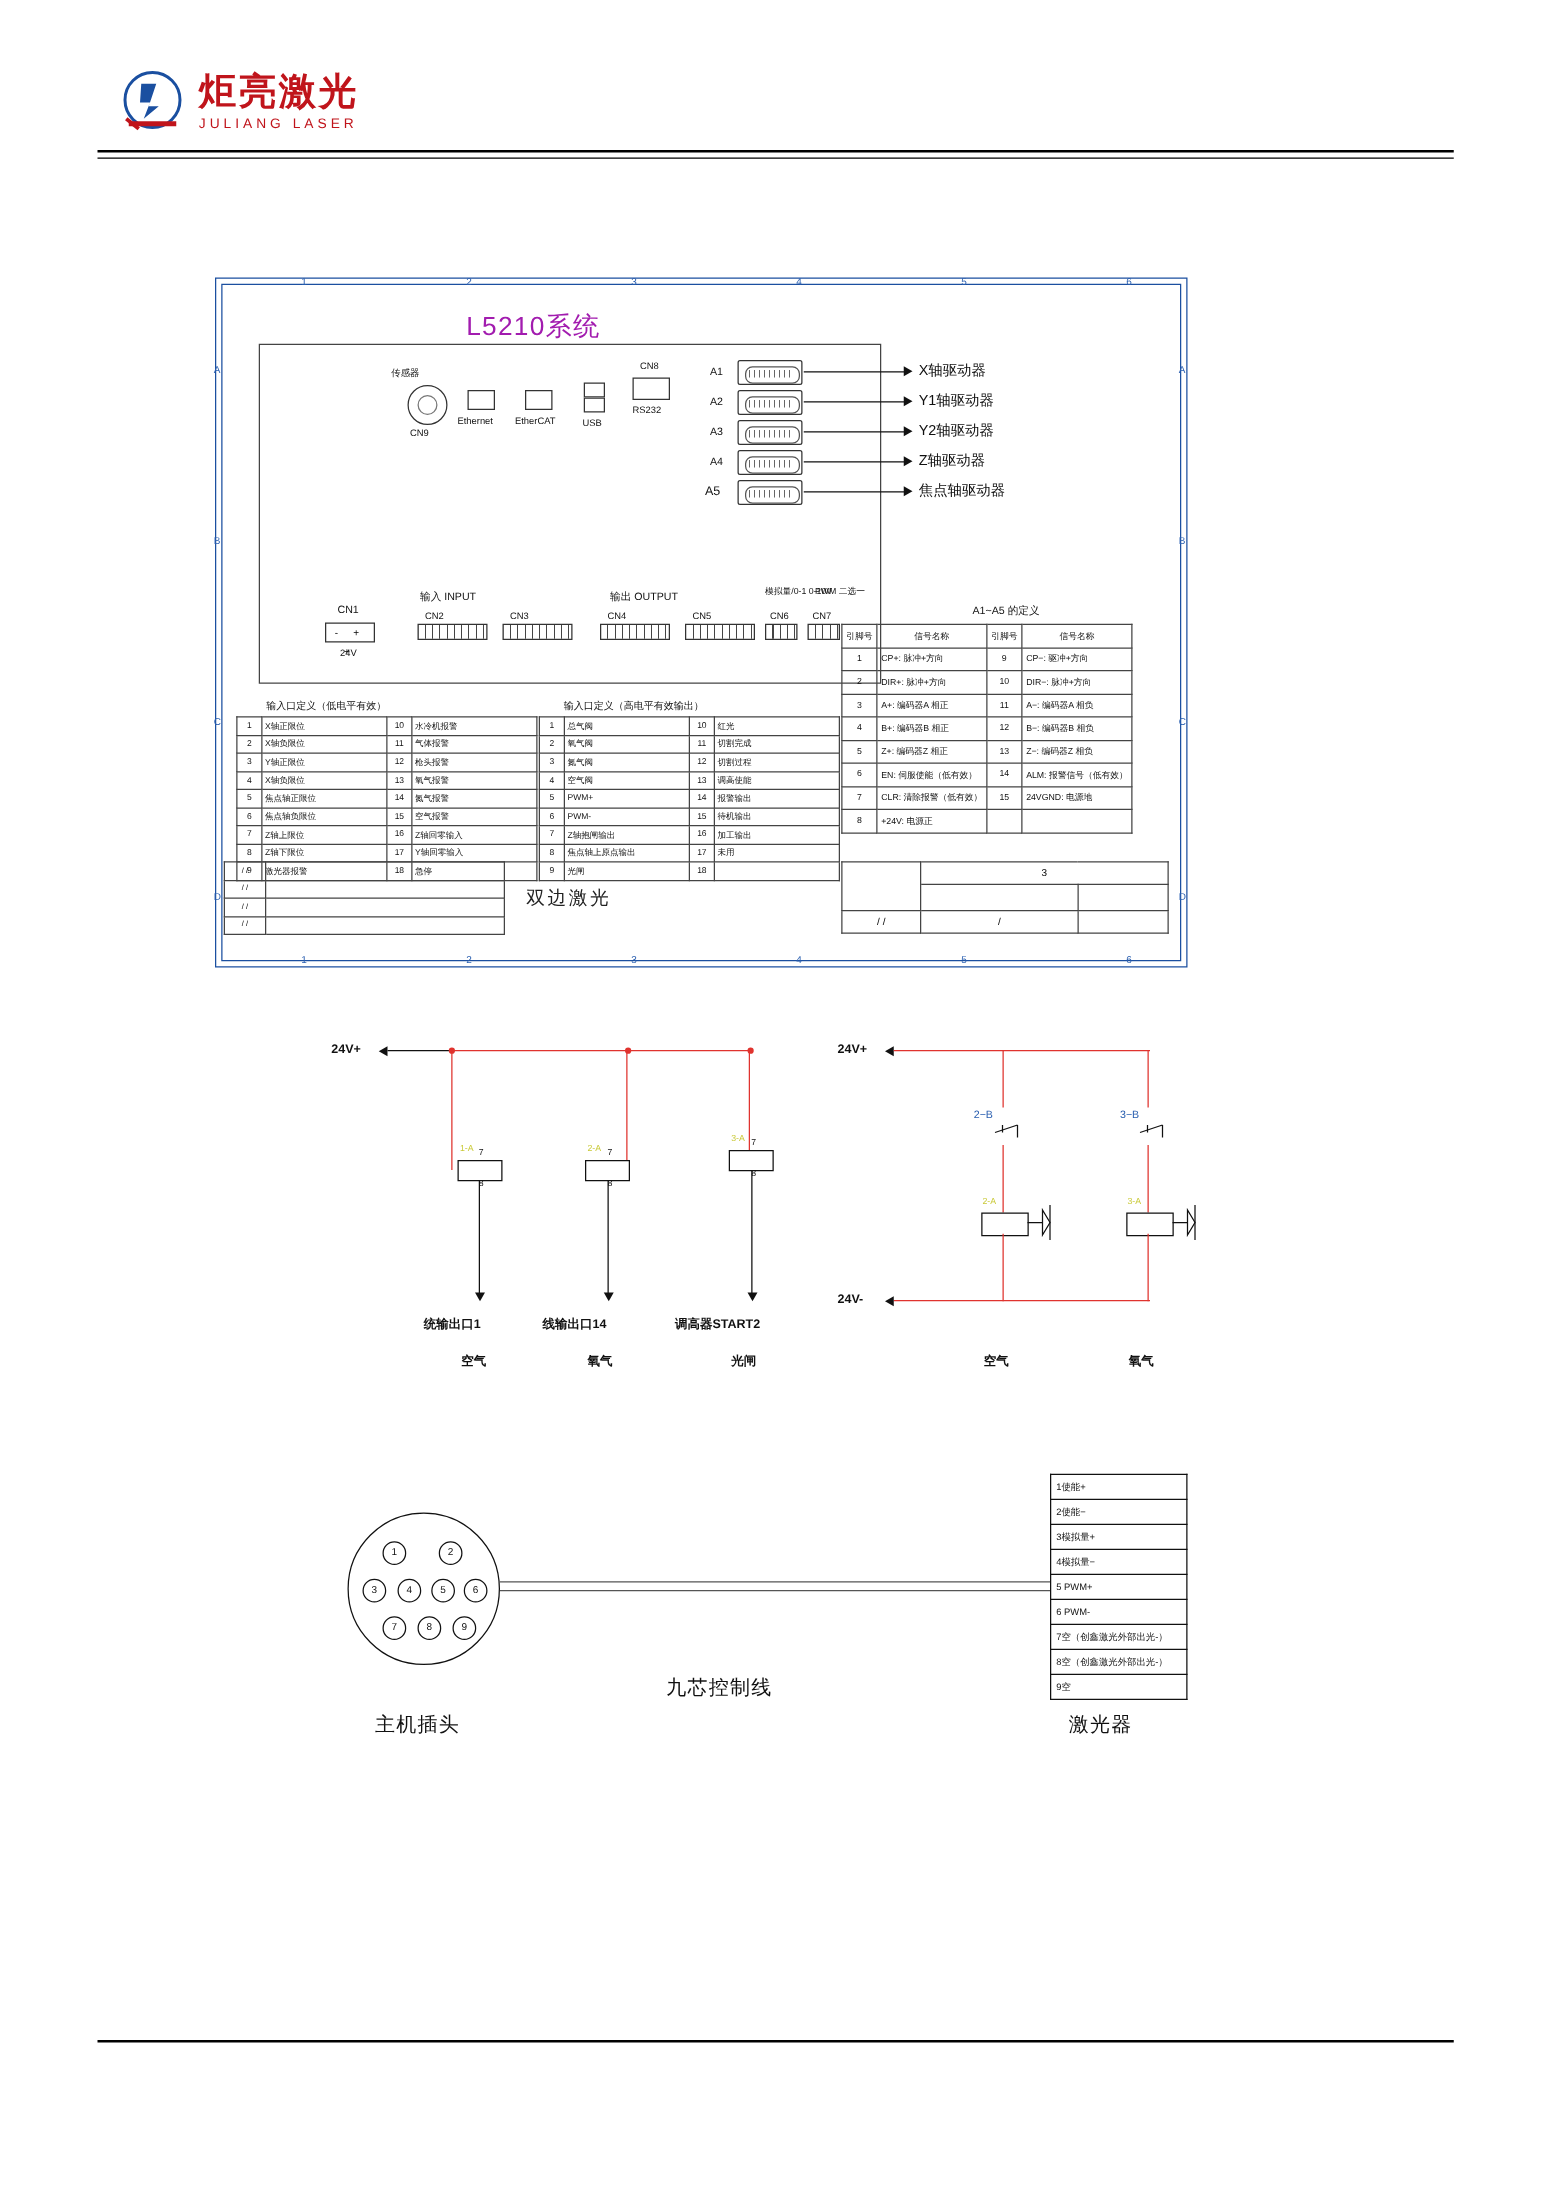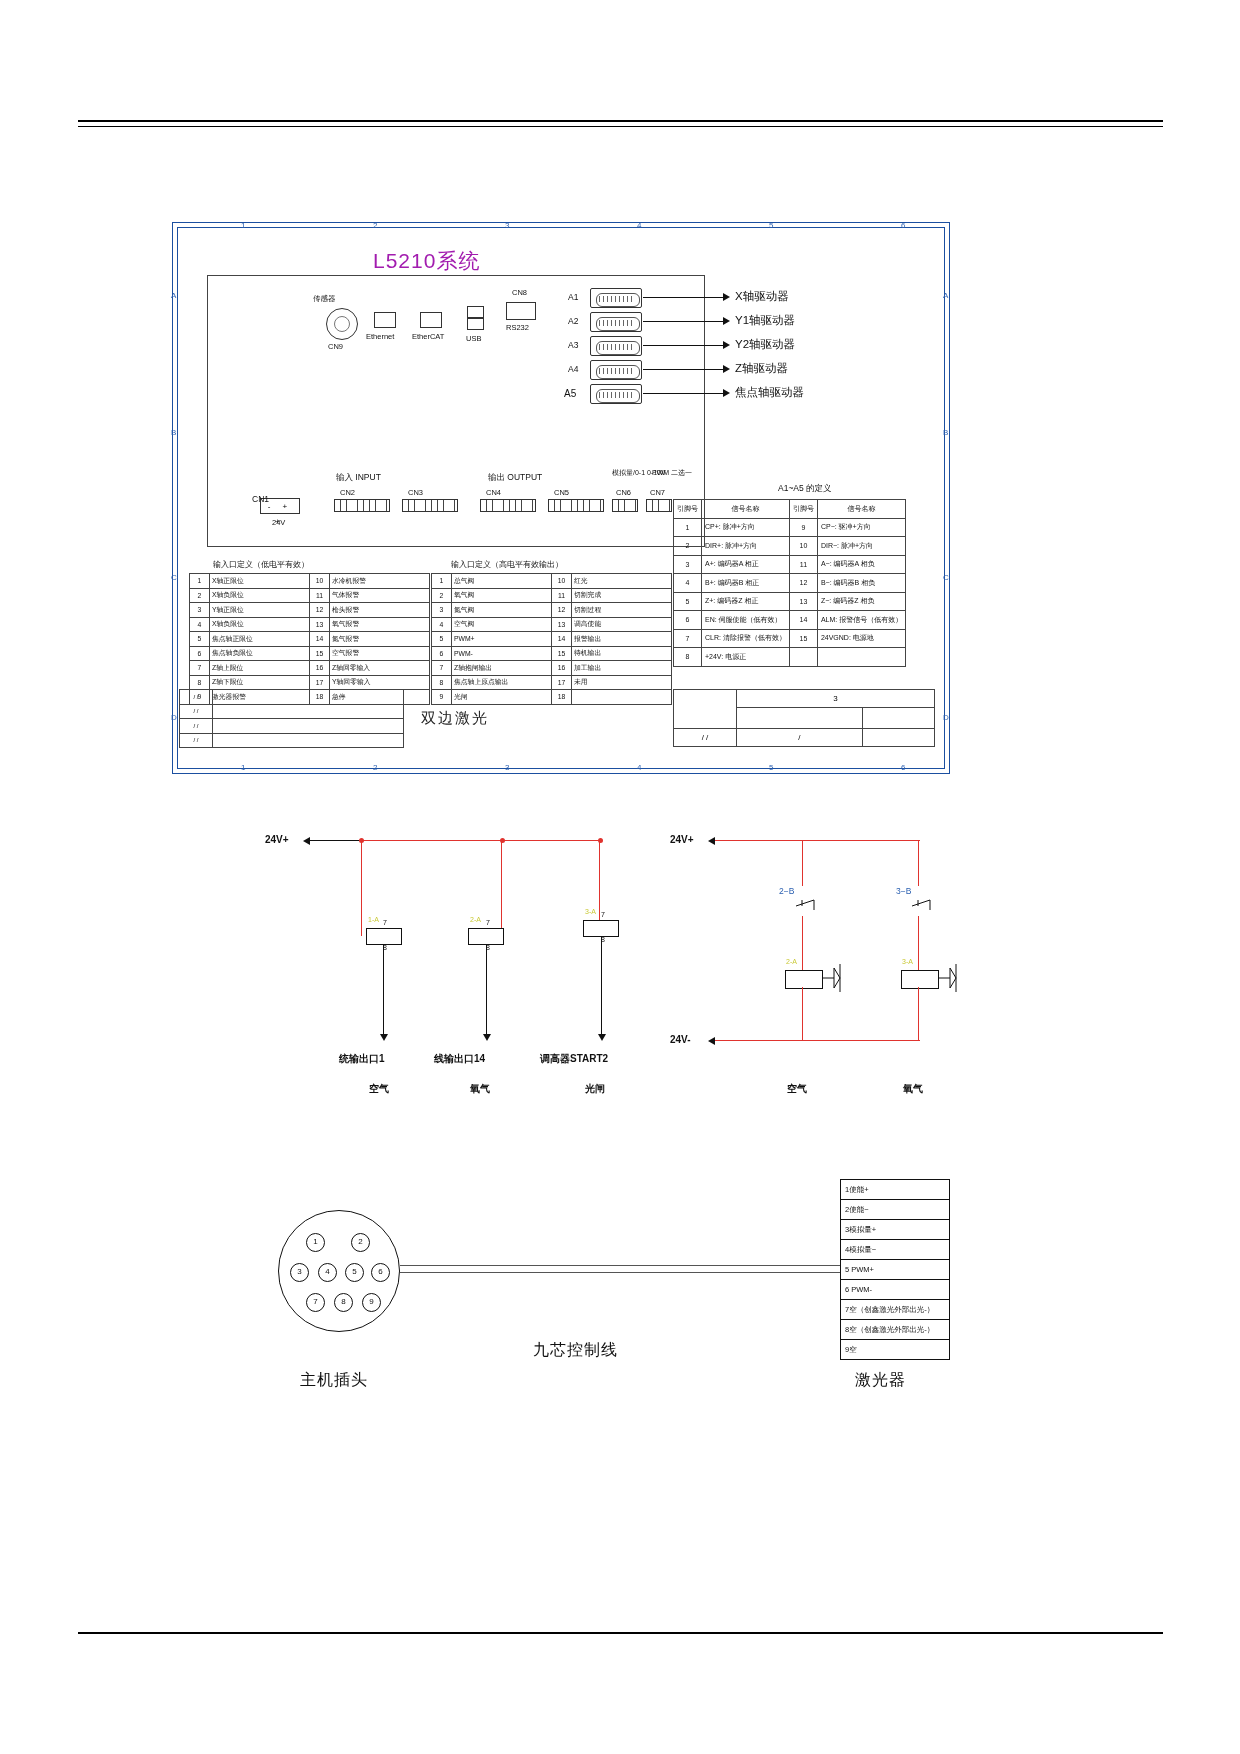--- a/index.html
+++ b/index.html
@@ -79,20 +79,34 @@
   table.laser{position:absolute;border-collapse:collapse;font-size:7.5px;}
   table.laser td{border:0.9px solid #111;height:19px;padding:0 4px;width:100px;white-space:nowrap;color:#111;}
   .btm-lbl{position:absolute;font-size:16px;color:#111;letter-spacing:1px;}
 </style>
 </head>
 <body>
 
 <div class="page">
 
   <div class="header">
+    <div class="logo-wrap">
+      <div class="logo-mark">
+        <svg width="54" height="54" viewBox="0 0 54 54">
+          <circle cx="27" cy="25" r="22" fill="none" stroke="#1a4fa0" stroke-width="2.4"></circle>
+          <path d="M18 12 L30 12 L24 30 L32 30 L20 40 L25 27 L17 27 Z" fill="#1a4fa0"></path>
+          <path d="M8 44 L46 44" stroke="#c0141b" stroke-width="4"></path>
+          <path d="M6 40 L16 48" stroke="#c0141b" stroke-width="3"></path>
+        </svg>
+      </div>
+      <div class="logo-text">
+        <div class="logo-cn">炬亮激光</div>
+        <div class="logo-en">JULIANG LASER</div>
+      </div>
+    </div>
     <div class="rule-top"></div>
     <div class="rule-top2"></div>
   </div>
 
   <div class="cad">
     <div class="cad-inner"></div>
 
     <div class="cad-ticks">
       <span style="left:68px;top:-2px;">1</span>
         <span style="left:200px;top:-2px;">2</span>
@@ -157,21 +171,21 @@
           <div class="inner"></div>
           <div class="dots"></div>
         </div>
       <div class="lbl" style="left:356px;top:112px;font-size:10px;text-align:center;">A5</div>
       <div class="db9" style="left:382px;top:108px;">
           <div class="inner"></div>
           <div class="dots"></div>
         </div>
 
       <div class="cn1box" style="left:52px;top:222px;">- + +</div>
-      <div class="lbl" style="left:44px;top:206px;font-size:8.5px;margin-top:12px;">CN1</div>
+      <div class="lbl" style="left:62px;top:206px;font-size:8.5px;">CN1</div>
       <div class="lbl" style="left:50px;top:242px;padding-left:14px;">24V</div>
 
       <div class="lbl" style="left:128px;top:196px;font-size:8.5px;">输入 INPUT</div>
       <div class="lbl" style="left:132px;top:212px;font-size:7.5px;">CN2</div>
       <div class="termblk" style="left:126px;top:223px;width:56px;"></div>
       <div class="lbl" style="left:200px;top:212px;font-size:7.5px;">CN3</div>
       <div class="termblk" style="left:194px;top:223px;width:56px;"></div>
 
       <div class="lbl" style="left:280px;top:196px;font-size:8.5px;">输出 OUTPUT</div>
       <div class="lbl" style="left:278px;top:212px;font-size:7.5px;">CN4</div>

